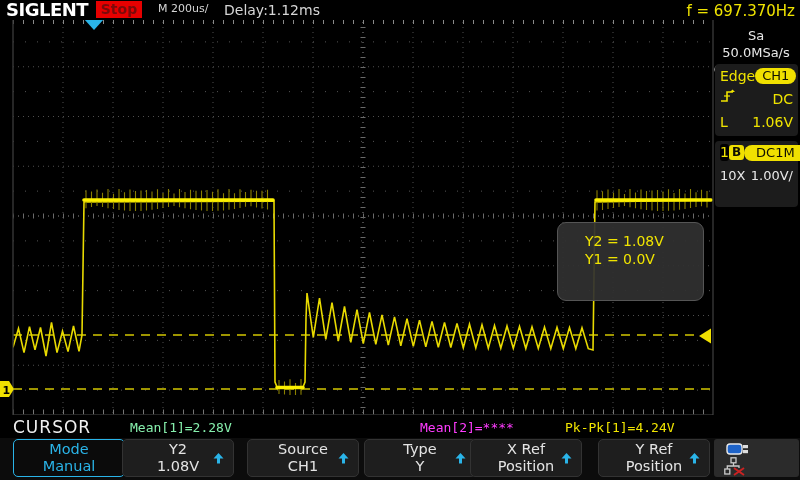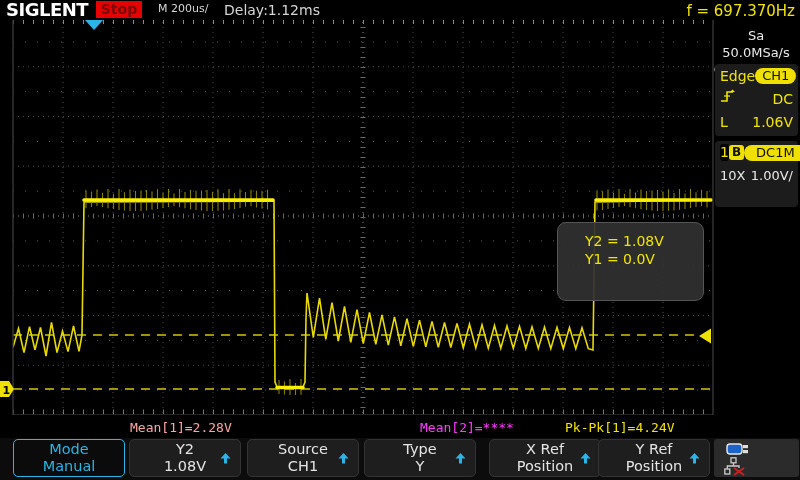--- a/index.html
+++ b/index.html
@@ -160,52 +160,53 @@
       <span class="wht">1.00V/</span>
     </div>
   </div>
 
   <div id="cursor-box" class="abs">
     <div>Y2 = 1.08V</div>
     <div>Y1 = 0.0V</div>
   </div>
 
   <div id="statusbar">
-    <span class="abs meas" style="left: 130px; color: #fca5a5;">Mean[1]=2.28V</span>
+    <div id="cursor-label" class="abs">CURSOR</div>
+    <span class="abs meas" style="left: 130px; color: #86efac;">Mean[1]=2.28V</span>
     <span class="abs meas" style="left: 420px; color: rgb(255, 60, 255);">Mean[2]=****</span>
     <span class="abs meas" style="left: 565px; color: rgb(240, 228, 0);">Pk-Pk[1]=4.24V</span>
   </div>
 
   <div id="menubar">
     <div class="menu-btn selected" style="left:13px;">
       <span>Mode</span>
       <span>Manual</span>
     </div>
-    <div class="menu-btn" style="left:129px;">
+    <div class="menu-btn" style="left:122px;">
       <span>Y2</span>
       <span>1.08V</span>
       <svg class="menu-arrow" width="11" height="11" viewBox="0 0 11 11">
           <path d="M5.5,0 L10.5,5.5 L7,5.5 L7,10.5 L4,10.5 L4,5.5 L0.5,5.5 Z" fill="#2ab4e8"></path>
         </svg>
     </div>
     <div class="menu-btn" style="left:247px;">
       <span>Source</span>
       <span>CH1</span>
       <svg class="menu-arrow" width="11" height="11" viewBox="0 0 11 11">
           <path d="M5.5,0 L10.5,5.5 L7,5.5 L7,10.5 L4,10.5 L4,5.5 L0.5,5.5 Z" fill="#2ab4e8"></path>
         </svg>
     </div>
     <div class="menu-btn" style="left:364px;">
       <span>Type</span>
       <span>Y</span>
       <svg class="menu-arrow" width="11" height="11" viewBox="0 0 11 11">
           <path d="M5.5,0 L10.5,5.5 L7,5.5 L7,10.5 L4,10.5 L4,5.5 L0.5,5.5 Z" fill="#2ab4e8"></path>
         </svg>
     </div>
-    <div class="menu-btn" style="left:489px;">
+    <div class="menu-btn" style="left:470px;">
       <span>X Ref</span>
       <span>Position</span>
       <svg class="menu-arrow" width="11" height="11" viewBox="0 0 11 11">
           <path d="M5.5,0 L10.5,5.5 L7,5.5 L7,10.5 L4,10.5 L4,5.5 L0.5,5.5 Z" fill="#2ab4e8"></path>
         </svg>
     </div>
     <div class="menu-btn" style="left:598px;">
       <span>Y Ref</span>
       <span>Position</span>
       <svg class="menu-arrow" width="11" height="11" viewBox="0 0 11 11">

